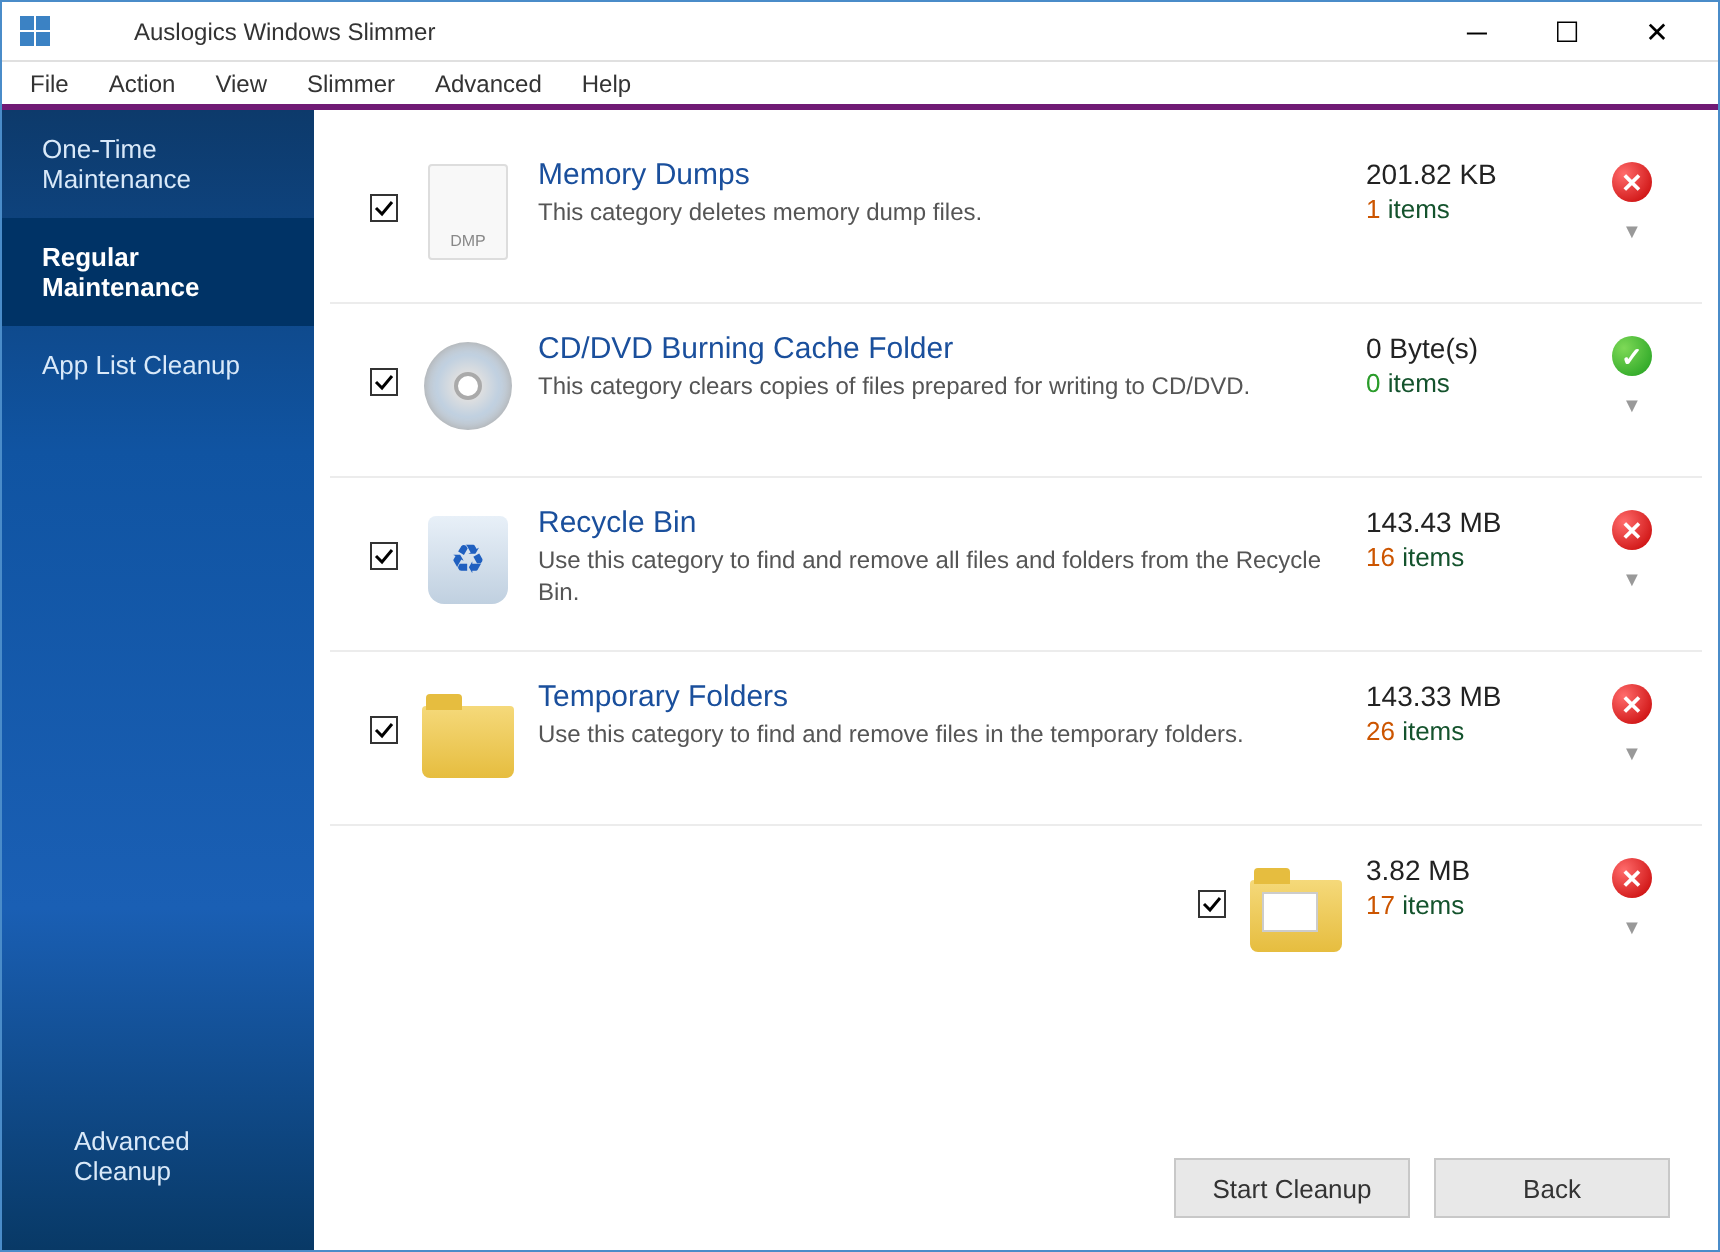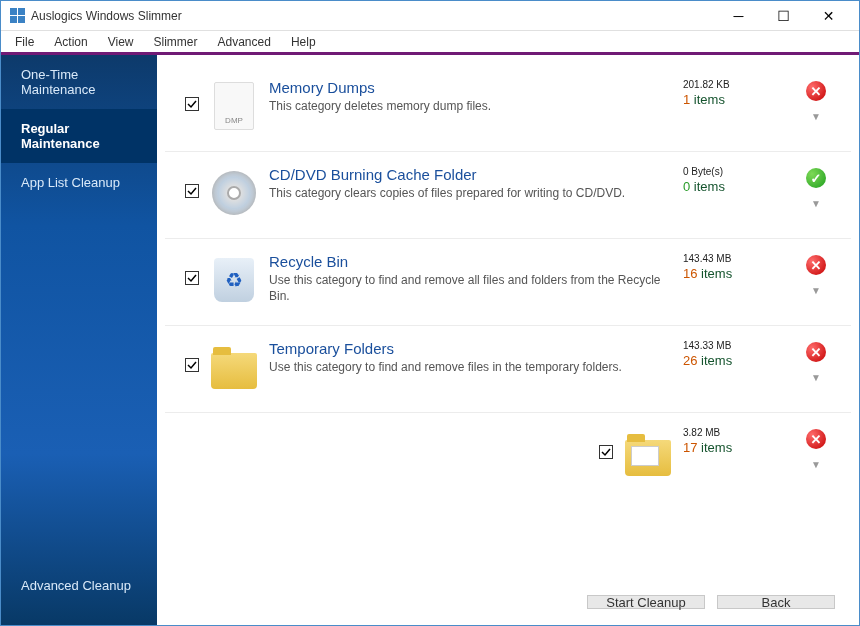--- a/index.html
+++ b/index.html
@@ -1,61 +1,61 @@
 <!DOCTYPE html>
 <html><head>
   <meta charset="utf-8">
   <style>
     * { margin: 0; padding: 0; box-sizing: border-box; font-family: "Segoe UI", Tahoma, sans-serif; }
     body { width: 860px; height: 626px; background: #fff; overflow: hidden; border: 1px solid #4a8cc9; }
     
-    .titlebar { height: 30px; display: flex; align-items: center; padding: 0 8px; background: #fff; border-bottom: 1px solid #e0e0e0; }
+    .titlebar { height: 30px; display: flex; align-items: center; padding: 0 8px; background: #fff; border-bottom: 1px solid #e0e0e0; gap: 36px; }
     .titlebar-icon { width: 16px; height: 16px; margin-right: 6px; display: flex; flex-wrap: wrap; }
     .titlebar-icon span { width: 7px; height: 7px; background: #3b82c4; margin: 0.5px; }
     .titlebar-title { font-size: 12px; color: #333; flex: 1; }
     .window-controls { display: flex; }
     .window-btn { width: 45px; height: 28px; display: flex; align-items: center; justify-content: center; font-size: 14px; cursor: pointer; }
     
     .menubar { height: 24px; display: flex; align-items: center; padding: 0 4px; background: #fff; border-bottom: 3px solid #701a75; }
     .menu-item { padding: 2px 10px; font-size: 12px; color: #333; cursor: pointer; }
     
     .body-area { display: flex; height: calc(100% - 54px); }
     
     .sidebar { width: 156px; background: linear-gradient(180deg, #0d3a6b 0%, #1054a2 30%, #1a5fb4 70%, #083966 100%); color: #fff; display: flex; flex-direction: column; }
     .sidebar-item { padding: 12px 20px; font-size: 13px; cursor: pointer; color: #d9e9f9; }
     .sidebar-item.active { background: #003366; color: #fff; font-weight: 600; }
     .sidebar-spacer { flex: 1; }
-    .sidebar-bottom { padding: 16px 20px 32px; font-size: 13px; color: #d9e9f9; cursor: pointer; }
+    .sidebar-bottom { padding: 16px 36px 32px; font-size: 13px; color: #d9e9f9; cursor: pointer; }
     
     .main { flex: 1; background: #fff; display: flex; flex-direction: column; overflow: hidden; }
     .list { flex: 1; overflow-y: auto; padding: 10px 8px 0 8px; }
     
     .row { display: flex; align-items: flex-start; padding: 14px 12px 18px 12px; border-bottom: 1px solid #ececec; justify-content: flex-end; }
     .row:last-child { border-bottom: none; }
     .chk-wrap { width: 30px; display: flex; justify-content: center; padding-top: 18px; }
     .chk { width: 14px; height: 14px; border: 1px solid #333; background: #fff; display: flex; align-items: center; justify-content: center; cursor: pointer; }
     .chk svg { width: 10px; height: 10px; }
     .row-icon { width: 54px; height: 54px; display: flex; align-items: center; justify-content: center; margin-right: 8px; }
     .row-text { flex: 1; padding-right: 10px; }
     .row-title { font-size: 15px; color: #1a4f9c; margin-bottom: 3px; cursor: pointer; }
     .row-desc { font-size: 12px; color: #555; line-height: 1.3; }
     .row-stats { width: 110px; text-align: left; }
-    .row-size { font-size: 10px; color: #222; }
+    .row-size { font-size: 14px; color: #222; }
     .row-items { font-size: 13px; margin-top: 2px; }
     .items-count { color: #cc5500; }
     .items-count.zero { color: #2a9c2a; }
     .items-label { color: #14532d; }
     .row-status { width: 46px; display: flex; flex-direction: column; align-items: center; gap: 10px; padding-top: 2px; }
     .status-icon { width: 20px; height: 20px; border-radius: 50%; display: flex; align-items: center; justify-content: center; color: #fff; font-size: 13px; font-weight: bold; }
     .status-icon.err { background: radial-gradient(circle at 30% 30%, #ff6b6b, #c40000); }
     .status-icon.ok { background: radial-gradient(circle at 30% 30%, #7ed957, #1e9e1e); }
     .chevron { color: #999; cursor: pointer; font-size: 10px; }
     
     .footer { display: flex; justify-content: flex-end; gap: 12px; padding: 16px 24px; }
-    .btn { min-width: 118px; height: 14px; background: #e8e8e8; border: 1px solid #c8c8c8; font-size: 13px; color: #333; cursor: pointer; display: flex; align-items: center; justify-content: center; }
+    .btn { min-width: 118px; height: 30px; background: #e8e8e8; border: 1px solid #c8c8c8; font-size: 13px; color: #333; cursor: pointer; display: flex; align-items: center; justify-content: center; }
     
     
     .ico-file { width: 40px; height: 48px; background: #f8f8f8; border: 1px solid #ddd; border-radius: 2px; position: relative; }
     .ico-file::after { content: "DMP"; position: absolute; bottom: 4px; left: 0; right: 0; text-align: center; font-size: 8px; color: #888; }
     .ico-cd { width: 44px; height: 44px; border-radius: 50%; background: radial-gradient(circle, #fff 0%, #e0e0e0 20%, #c0d0e0 50%, #d0d0d0 80%); position: relative; box-shadow: inset 0 0 6px rgba(0,0,0,0.2); }
     .ico-cd::after { content: ""; position: absolute; top: 50%; left: 50%; width: 10px; height: 10px; background: #fff; border: 2px solid #aaa; border-radius: 50%; transform: translate(-50%,-50%); }
     .ico-bin { width: 40px; height: 44px; background: linear-gradient(180deg, #e8f0f8, #c0d0e0); border-radius: 4px 4px 8px 8px; position: relative; }
     .ico-bin::before { content: "♻"; position: absolute; top: 50%; left: 50%; transform: translate(-50%,-50%); font-size: 20px; color: #2060c0; }
     .ico-folder { width: 46px; height: 36px; background: linear-gradient(180deg, #f5d97a, #e6bd3f); border-radius: 2px 2px 4px 4px; position: relative; margin-top: 8px; }
     .ico-folder::before { content: ""; position: absolute; top: -6px; left: 2px; width: 18px; height: 8px; background: #e6bd3f; border-radius: 2px 2px 0 0; }

